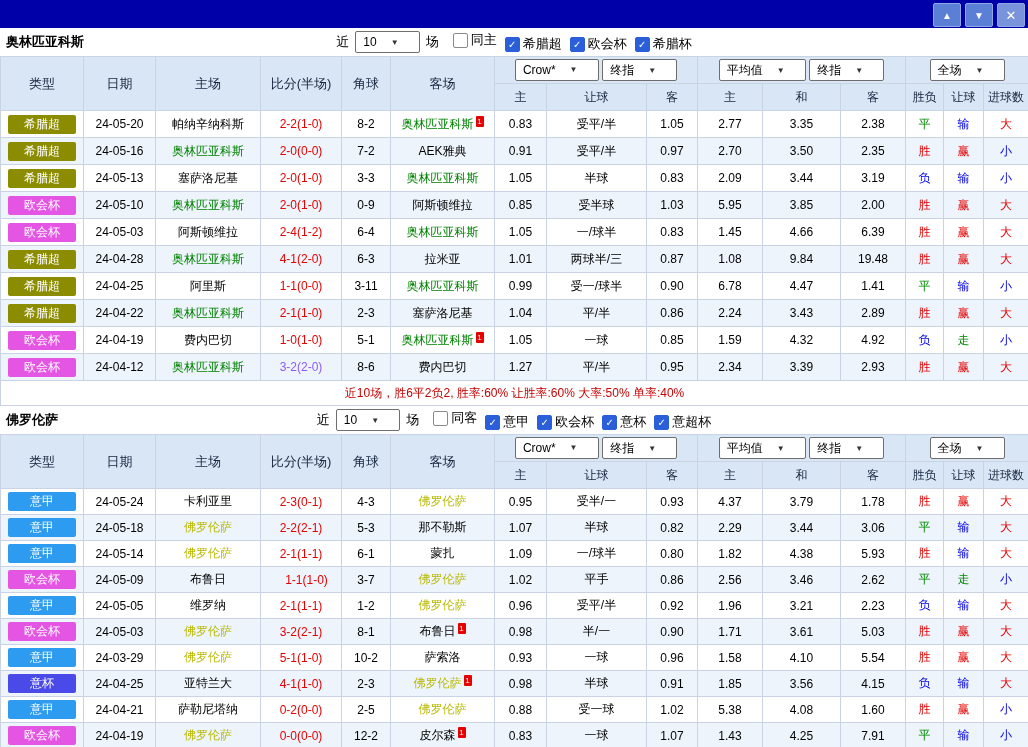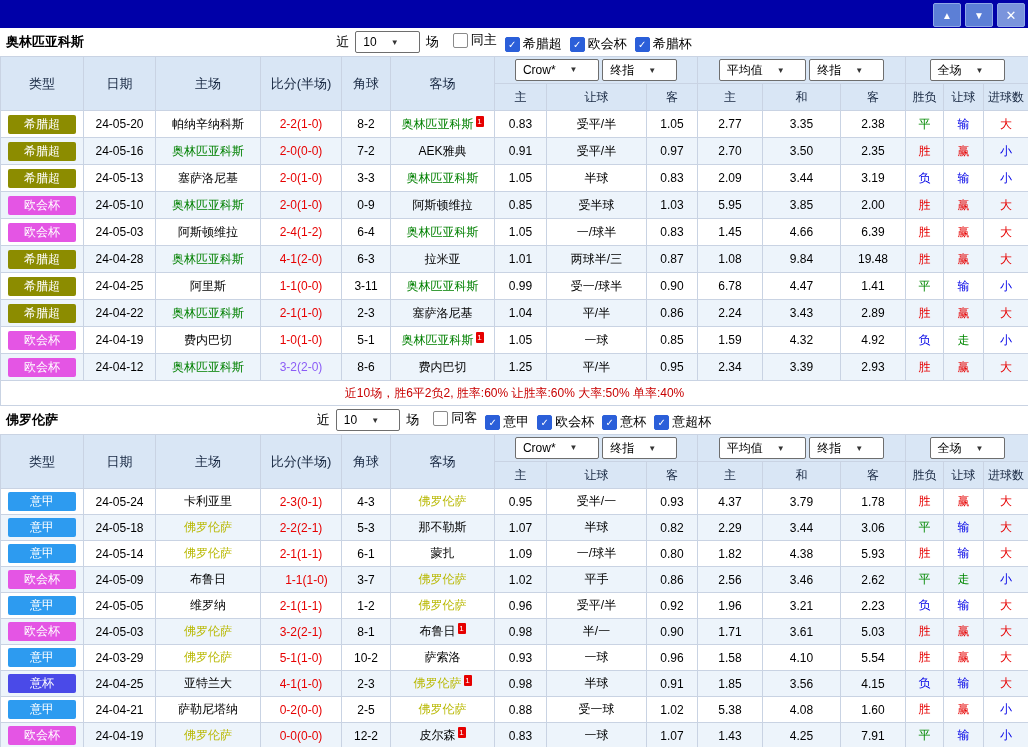--- a/index.html
+++ b/index.html
@@ -303,21 +303,21 @@
               <td style="color: rgb(0, 136, 0);">走</td>
               <td style="color: rgb(0, 0, 230);">小</td>
             </tr>
             <tr>
               <td><span class="badge" style="background: rgb(228, 85, 228);">欧会杯</span></td>
               <td>24-04-12</td>
               <td><span style="color: rgb(0, 128, 0);">奥林匹亚科斯</span></td>
               <td class="score" style="color: #8b5cf6;">3-2(2-0)</td>
               <td>8-6</td>
               <td><span>费内巴切</span></td>
-              <td>1.25</td>
+              <td>1.27</td>
               <td>平/半</td>
               <td>0.95</td>
               <td>2.34</td>
               <td>3.39</td>
               <td>2.93</td>
               <td style="color: rgb(230, 0, 0);">胜</td>
               <td style="color: rgb(230, 0, 0);">赢</td>
               <td style="color: rgb(230, 0, 0);">大</td>
             </tr>
           </tbody>

